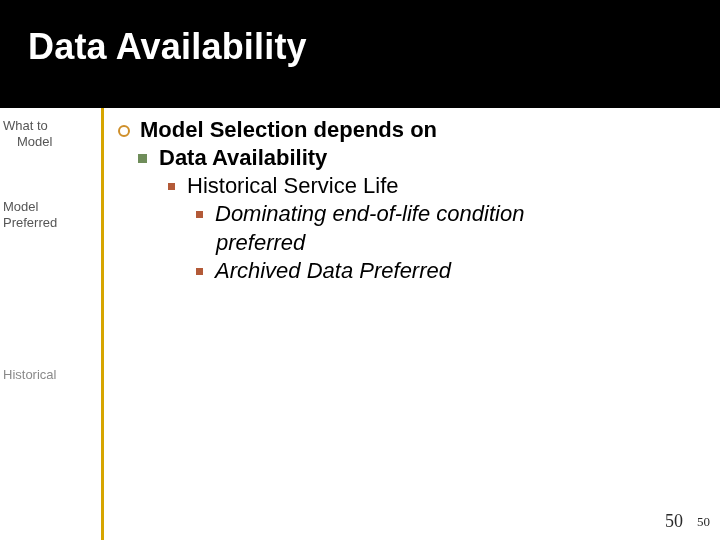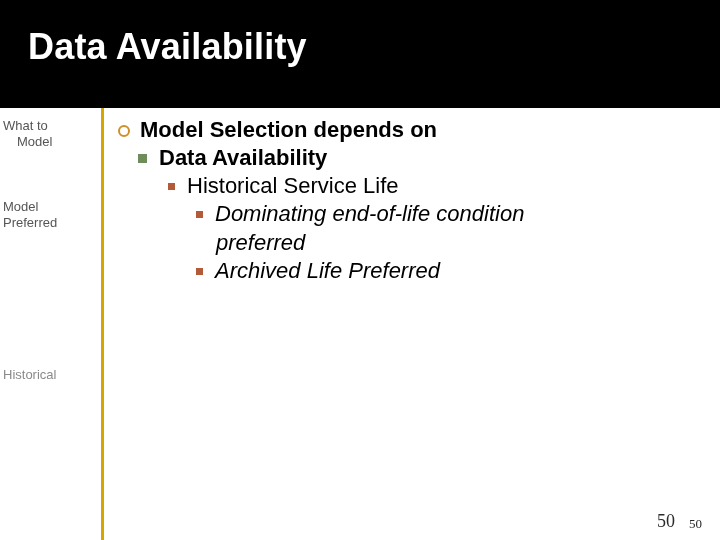--- a/index.html
+++ b/index.html
@@ -90,24 +90,24 @@
     margin-right: 12px;
     position: relative;
     top: -3px;
     flex: 0 0 auto;
   }
   .bold { font-weight: 700; }
 
   
   .pagenums {
     position: absolute;
-    right: 18px;
+    right: 10px;
     bottom: 8px;
     display: flex;
-    align-items: flex-end;
+    align-items: center;
     gap: 14px;
     font-family: Georgia, "Times New Roman", serif;
     color: #2a2a2a;
   }
   .pn-big { font-size: 18px; }
   .pn-small { font-size: 13px; }
 </style>
 </head>
 <body>
 
@@ -155,21 +155,21 @@
       <span class="mark mark-sqsm"></span>
       <span>Dominating end-of-life condition</span>
     </div>
     <div class="row-l4-cont">
       <span>preferred</span>
     </div>
 
 
     <div class="row-l4">
       <span class="mark mark-sqsm"></span>
-      <span>Archived Life Preferred</span>
+      <span>Archived Data Preferred</span>
     </div>
 
   </div>
 
   <div class="pagenums">
     <span class="pn-big">50</span>
     <span class="pn-small">50</span>
   </div>
 
 </div>

